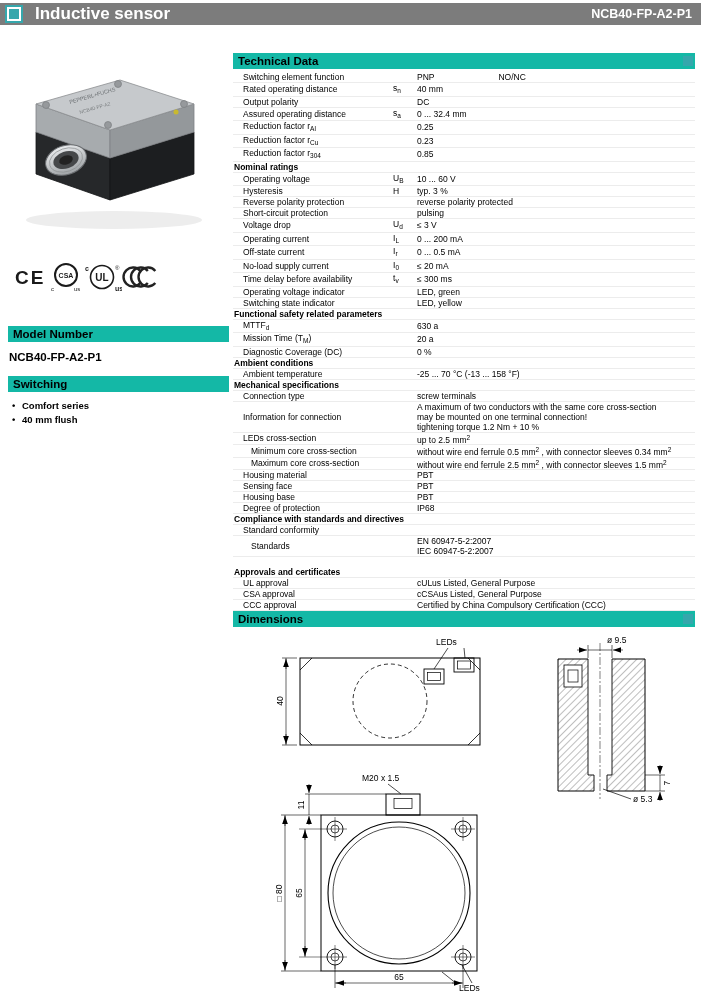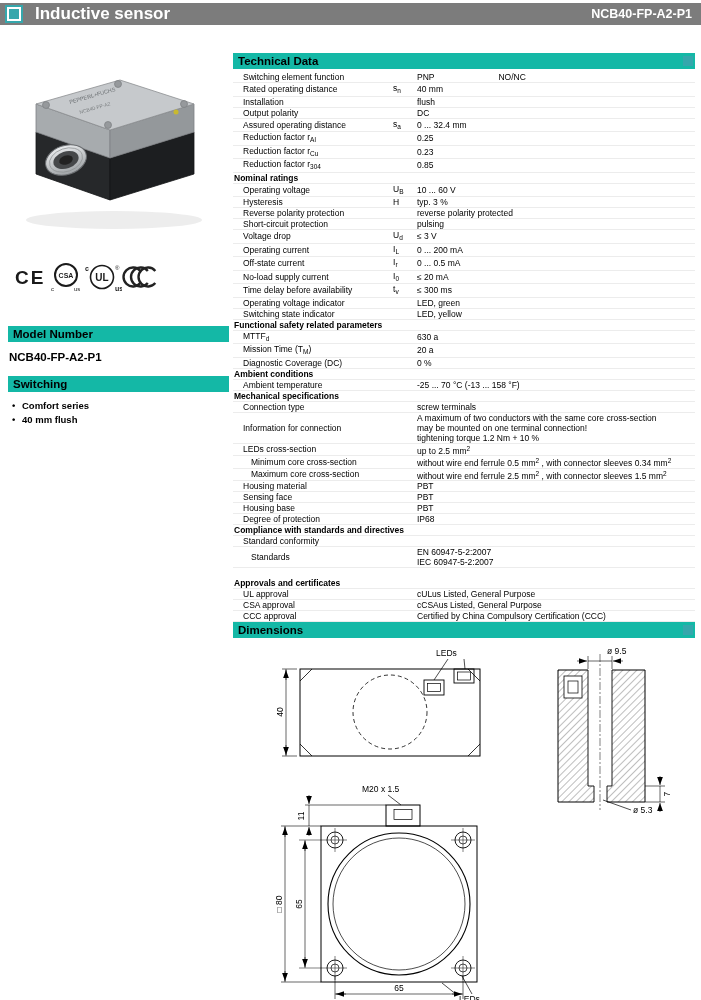--- a/index.html
+++ b/index.html
@@ -153,25 +153,20 @@
             <span class="tlabel">Switching element function</span>
             <span class="tsym"></span>
             <span class="tval">PNP<span class="tval2">NO/NC</span></span>
           </div>
           <div class="trow">
             <span class="tlabel">Rated operating distance</span>
             <span class="tsym">s<sub>n</sub></span>
             <span class="tval">40 mm</span>
           </div>
           <div class="trow">
-            <span class="tlabel">Installation</span>
-            <span class="tsym"></span>
-            <span class="tval">flush</span>
-          </div>
-          <div class="trow">
             <span class="tlabel">Output polarity</span>
             <span class="tsym"></span>
             <span class="tval">DC</span>
           </div>
           <div class="trow">
             <span class="tlabel">Assured operating distance</span>
             <span class="tsym">s<sub>a</sub></span>
             <span class="tval">0 ... 32.4 mm</span>
           </div>
           <div class="trow">

